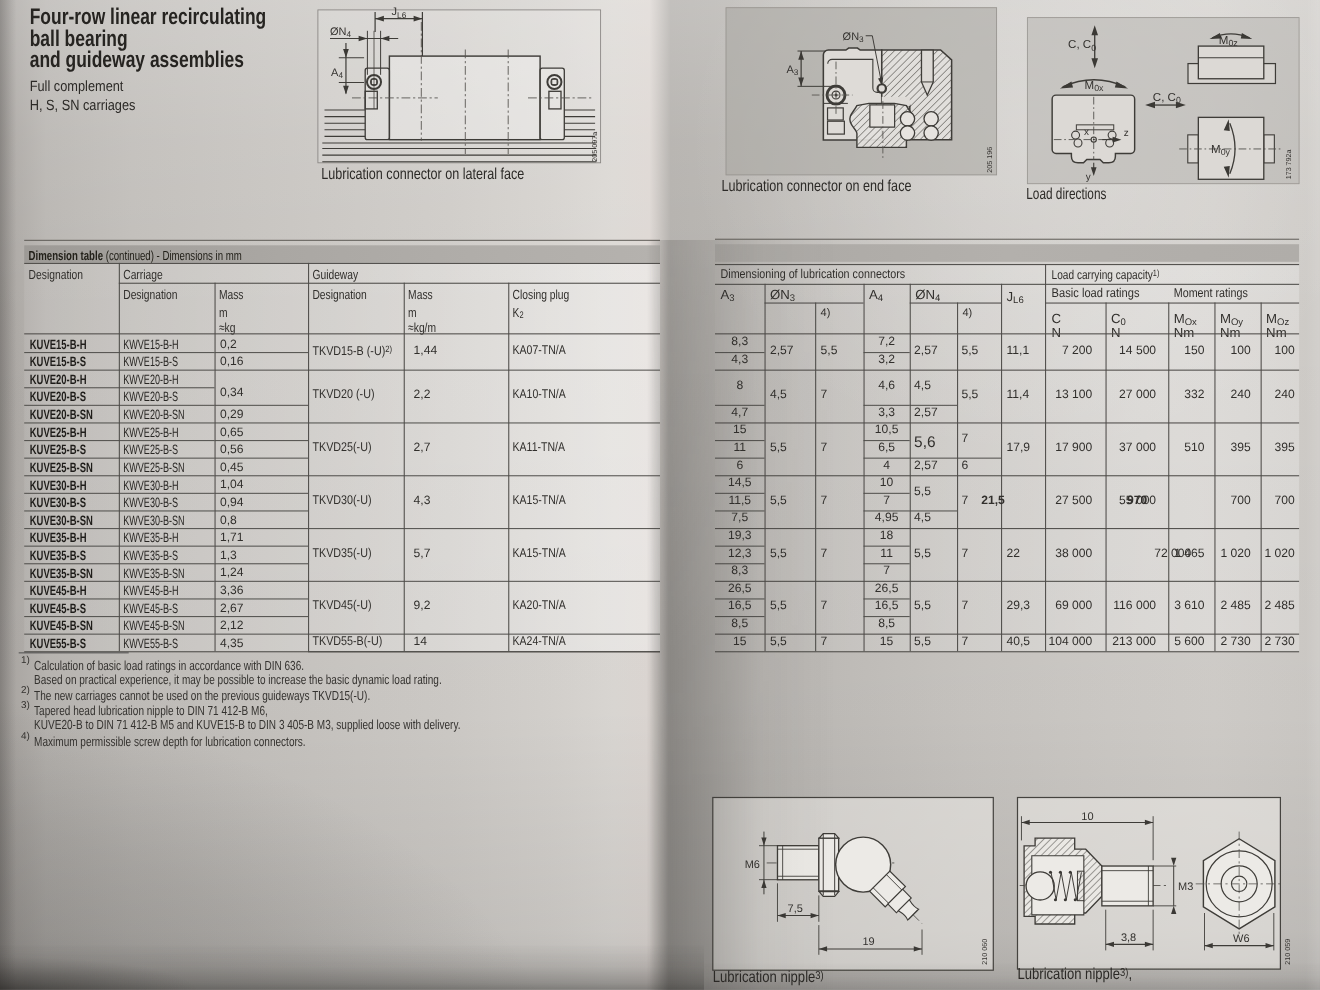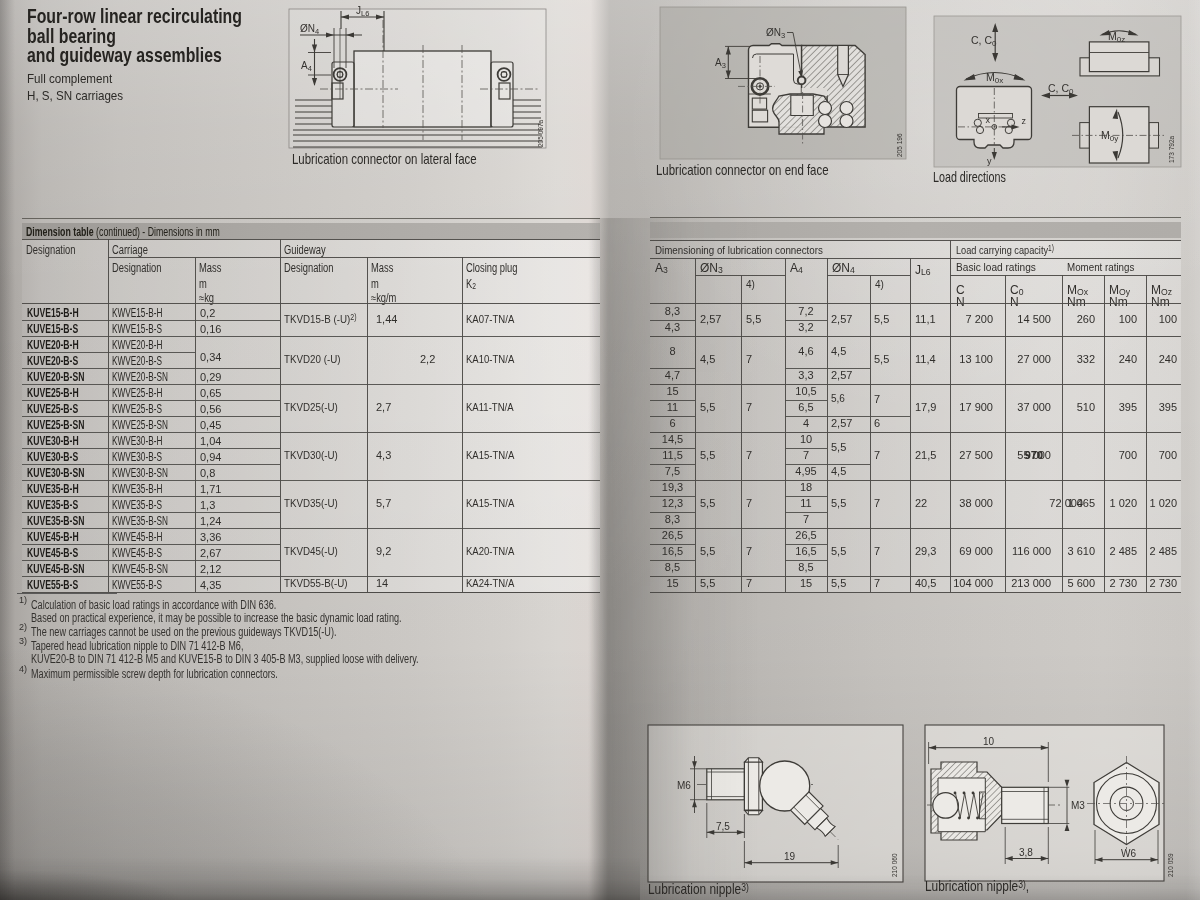--- a/index.html
+++ b/index.html
@@ -330,21 +330,21 @@
 <div style="position:absolute;left:195px;top:576.0px;width:85px;height:1.1px;background:#4d4b48;opacity:0.9"></div>
 <div style="position:absolute;left:27px;top:578.2px;font-size:12.3px;font-weight:700;color:#1e1c19;white-space:nowrap;transform:scale(0.7,1);transform-origin:0 0;">KUVE55-B-S</div>
 <div style="position:absolute;left:112px;top:578.2px;font-size:12.3px;font-weight:400;color:#282623;white-space:nowrap;transform:scale(0.67,1);transform-origin:0 0;">KWVE55-B-S</div>
 <div style="position:absolute;left:200px;top:578.7px;font-size:11px;font-weight:400;color:#312f2c;white-space:nowrap;">4,35</div>
 
 <div style="position:absolute;left:284px;top:313.0px;font-size:11.5px;font-weight:400;color:#312f2c;white-space:nowrap;transform:scale(0.85,1);transform-origin:0 0;">TKVD15-B (-U)<span class="sup">2)</span></div>
 <div style="position:absolute;left:376px;top:313.0px;font-size:11px;font-weight:400;color:#312f2c;white-space:nowrap;">1,44</div>
 <div style="position:absolute;left:466px;top:313.0px;font-size:11.5px;font-weight:400;color:#312f2c;white-space:nowrap;transform:scale(0.83,1);transform-origin:0 0;">KA07-TN/A</div>
 <div style="position:absolute;left:280px;top:336.0px;width:320px;height:1.1px;background:#4d4b48;opacity:0.9"></div>
 <div style="position:absolute;left:284px;top:353.0px;font-size:11.5px;font-weight:400;color:#312f2c;white-space:nowrap;transform:scale(0.85,1);transform-origin:0 0;">TKVD20 (-U)</div>
-<div style="position:absolute;left:376px;top:353.0px;font-size:11px;font-weight:400;color:#312f2c;white-space:nowrap;margin-left:44px;">2,2</div>
+<div style="position:absolute;left:376px;top:353.0px;font-size:11px;font-weight:400;color:#312f2c;white-space:nowrap;">2,2</div>
 <div style="position:absolute;left:466px;top:353.0px;font-size:11.5px;font-weight:400;color:#312f2c;white-space:nowrap;transform:scale(0.83,1);transform-origin:0 0;">KA10-TN/A</div>
 <div style="position:absolute;left:280px;top:384.0px;width:320px;height:1.1px;background:#4d4b48;opacity:0.9"></div>
 <div style="position:absolute;left:284px;top:401.0px;font-size:11.5px;font-weight:400;color:#312f2c;white-space:nowrap;transform:scale(0.85,1);transform-origin:0 0;">TKVD25(-U)</div>
 <div style="position:absolute;left:376px;top:401.0px;font-size:11px;font-weight:400;color:#312f2c;white-space:nowrap;">2,7</div>
 <div style="position:absolute;left:466px;top:401.0px;font-size:11.5px;font-weight:400;color:#312f2c;white-space:nowrap;transform:scale(0.83,1);transform-origin:0 0;">KA11-TN/A</div>
 <div style="position:absolute;left:280px;top:432.0px;width:320px;height:1.1px;background:#4d4b48;opacity:0.9"></div>
 <div style="position:absolute;left:284px;top:449.0px;font-size:11.5px;font-weight:400;color:#312f2c;white-space:nowrap;transform:scale(0.85,1);transform-origin:0 0;">TKVD30(-U)</div>
 <div style="position:absolute;left:376px;top:449.0px;font-size:11px;font-weight:400;color:#312f2c;white-space:nowrap;">4,3</div>
 <div style="position:absolute;left:466px;top:449.0px;font-size:11.5px;font-weight:400;color:#312f2c;white-space:nowrap;transform:scale(0.83,1);transform-origin:0 0;">KA15-TN/A</div>
 <div style="position:absolute;left:280px;top:480.0px;width:320px;height:1.1px;background:#4d4b48;opacity:0.9"></div>
@@ -416,21 +416,21 @@
 <div style="position:absolute;left:785px;top:304.5px;width:42px;text-align:center;font-size:11px;font-weight:400;color:#312f2c;white-space:nowrap;">7,2</div>
 <div style="position:absolute;left:785px;top:320.0px;width:42px;height:1.1px;background:#4d4b48;opacity:0.9"></div>
 <div style="position:absolute;left:785px;top:320.5px;width:42px;text-align:center;font-size:11px;font-weight:400;color:#312f2c;white-space:nowrap;">3,2</div>
 <div style="position:absolute;left:831px;top:312.5px;font-size:11px;font-weight:400;color:#312f2c;white-space:nowrap;">2,57</div>
 <div style="position:absolute;left:874px;top:312.5px;font-size:11px;font-weight:400;color:#312f2c;white-space:nowrap;">5,5</div>
 <div style="position:absolute;left:700px;top:312.5px;font-size:11px;font-weight:400;color:#312f2c;white-space:nowrap;">2,57</div>
 <div style="position:absolute;left:746px;top:312.5px;font-size:11px;font-weight:400;color:#312f2c;white-space:nowrap;">5,5</div>
 <div style="position:absolute;left:915px;top:312.5px;font-size:11px;font-weight:400;color:#312f2c;white-space:nowrap;">11,1</div>
 <div style="position:absolute;left:920px;top:312.5px;width:73px;text-align:right;font-size:11px;font-weight:400;color:#312f2c;white-space:nowrap;">7 200</div>
 <div style="position:absolute;left:975px;top:312.5px;width:76px;text-align:right;font-size:11px;font-weight:400;color:#312f2c;white-space:nowrap;">14 500</div>
-<div style="position:absolute;left:1062px;top:312.5px;width:33px;text-align:right;font-size:11px;font-weight:400;color:#312f2c;white-space:nowrap;">260</div>
+<div style="position:absolute;left:1062px;top:312.5px;width:33px;text-align:right;font-size:11px;font-weight:400;color:#312f2c;white-space:nowrap;">150</div>
 <div style="position:absolute;left:1104px;top:312.5px;width:33px;text-align:right;font-size:11px;font-weight:400;color:#312f2c;white-space:nowrap;">100</div>
 <div style="position:absolute;left:1146px;top:312.5px;width:31px;text-align:right;font-size:11px;font-weight:400;color:#312f2c;white-space:nowrap;">100</div>
 <div style="position:absolute;left:650px;top:336.0px;width:531px;height:1px;background:#4d4b48;opacity:0.95"></div>
 <div style="position:absolute;left:650px;top:344.5px;width:45px;text-align:center;font-size:11px;font-weight:400;color:#312f2c;white-space:nowrap;">8</div>
 <div style="position:absolute;left:650px;top:368.0px;width:45px;height:1.1px;background:#4d4b48;opacity:0.9"></div>
 <div style="position:absolute;left:650px;top:368.5px;width:45px;text-align:center;font-size:11px;font-weight:400;color:#312f2c;white-space:nowrap;">4,7</div>
 <div style="position:absolute;left:785px;top:344.5px;width:42px;text-align:center;font-size:11px;font-weight:400;color:#312f2c;white-space:nowrap;">4,6</div>
 <div style="position:absolute;left:785px;top:368.0px;width:42px;height:1.1px;background:#4d4b48;opacity:0.9"></div>
 <div style="position:absolute;left:785px;top:368.5px;width:42px;text-align:center;font-size:11px;font-weight:400;color:#312f2c;white-space:nowrap;">3,3</div>
 <div style="position:absolute;left:831px;top:344.5px;font-size:11px;font-weight:400;color:#312f2c;white-space:nowrap;">4,5</div>
@@ -449,21 +449,21 @@
 <div style="position:absolute;left:650px;top:384.5px;width:45px;text-align:center;font-size:11px;font-weight:400;color:#312f2c;white-space:nowrap;">15</div>
 <div style="position:absolute;left:650px;top:400.0px;width:45px;height:1.1px;background:#4d4b48;opacity:0.9"></div>
 <div style="position:absolute;left:650px;top:400.5px;width:45px;text-align:center;font-size:11px;font-weight:400;color:#312f2c;white-space:nowrap;">11</div>
 <div style="position:absolute;left:650px;top:416.0px;width:45px;height:1.1px;background:#4d4b48;opacity:0.9"></div>
 <div style="position:absolute;left:650px;top:416.5px;width:45px;text-align:center;font-size:11px;font-weight:400;color:#312f2c;white-space:nowrap;">6</div>
 <div style="position:absolute;left:785px;top:384.5px;width:42px;text-align:center;font-size:11px;font-weight:400;color:#312f2c;white-space:nowrap;">10,5</div>
 <div style="position:absolute;left:785px;top:400.0px;width:42px;height:1.1px;background:#4d4b48;opacity:0.9"></div>
 <div style="position:absolute;left:785px;top:400.5px;width:42px;text-align:center;font-size:11px;font-weight:400;color:#312f2c;white-space:nowrap;">6,5</div>
 <div style="position:absolute;left:785px;top:416.0px;width:42px;height:1.1px;background:#4d4b48;opacity:0.9"></div>
 <div style="position:absolute;left:785px;top:416.5px;width:42px;text-align:center;font-size:11px;font-weight:400;color:#312f2c;white-space:nowrap;">4</div>
-<div style="position:absolute;left:831px;top:392.5px;font-size:10px;font-weight:400;color:#312f2c;white-space:nowrap;">5,6</div>
+<div style="position:absolute;left:831px;top:392.5px;font-size:14px;font-weight:400;color:#312f2c;white-space:nowrap;">5,6</div>
 <div style="position:absolute;left:827px;top:416.0px;width:43px;height:1.1px;background:#4d4b48;opacity:0.9"></div>
 <div style="position:absolute;left:831px;top:416.5px;font-size:11px;font-weight:400;color:#312f2c;white-space:nowrap;">2,57</div>
 <div style="position:absolute;left:874px;top:392.5px;font-size:11px;font-weight:400;color:#312f2c;white-space:nowrap;">7</div>
 <div style="position:absolute;left:870px;top:416.0px;width:40px;height:1.1px;background:#4d4b48;opacity:0.9"></div>
 <div style="position:absolute;left:874px;top:416.5px;font-size:11px;font-weight:400;color:#312f2c;white-space:nowrap;">6</div>
 <div style="position:absolute;left:700px;top:400.5px;font-size:11px;font-weight:400;color:#312f2c;white-space:nowrap;">5,5</div>
 <div style="position:absolute;left:746px;top:400.5px;font-size:11px;font-weight:400;color:#312f2c;white-space:nowrap;">7</div>
 <div style="position:absolute;left:915px;top:400.5px;font-size:11px;font-weight:400;color:#312f2c;white-space:nowrap;">17,9</div>
 <div style="position:absolute;left:920px;top:400.5px;width:73px;text-align:right;font-size:11px;font-weight:400;color:#312f2c;white-space:nowrap;">17 900</div>
 <div style="position:absolute;left:975px;top:400.5px;width:76px;text-align:right;font-size:11px;font-weight:400;color:#312f2c;white-space:nowrap;">37 000</div>
@@ -480,21 +480,21 @@
 <div style="position:absolute;left:785px;top:448.0px;width:42px;height:1.1px;background:#4d4b48;opacity:0.9"></div>
 <div style="position:absolute;left:785px;top:448.5px;width:42px;text-align:center;font-size:11px;font-weight:400;color:#312f2c;white-space:nowrap;">7</div>
 <div style="position:absolute;left:785px;top:464.0px;width:42px;height:1.1px;background:#4d4b48;opacity:0.9"></div>
 <div style="position:absolute;left:785px;top:464.5px;width:42px;text-align:center;font-size:11px;font-weight:400;color:#312f2c;white-space:nowrap;">4,95</div>
 <div style="position:absolute;left:831px;top:440.5px;font-size:11px;font-weight:400;color:#312f2c;white-space:nowrap;">5,5</div>
 <div style="position:absolute;left:827px;top:464.0px;width:43px;height:1.1px;background:#4d4b48;opacity:0.9"></div>
 <div style="position:absolute;left:831px;top:464.5px;font-size:11px;font-weight:400;color:#312f2c;white-space:nowrap;">4,5</div>
 <div style="position:absolute;left:874px;top:448.5px;font-size:11px;font-weight:400;color:#312f2c;white-space:nowrap;">7</div>
 <div style="position:absolute;left:700px;top:448.5px;font-size:11px;font-weight:400;color:#312f2c;white-space:nowrap;">5,5</div>
 <div style="position:absolute;left:746px;top:448.5px;font-size:11px;font-weight:400;color:#312f2c;white-space:nowrap;">7</div>
-<div style="position:absolute;left:915px;top:448.5px;font-size:11px;font-weight:400;color:#312f2c;white-space:nowrap;">21,5</div>
+<div style="position:absolute;left:892px;top:448.5px;font-size:11px;font-weight:700;color:#312f2c;white-space:nowrap;">21,5</div>
 <div style="position:absolute;left:920px;top:448.5px;width:73px;text-align:right;font-size:11px;font-weight:400;color:#312f2c;white-space:nowrap;">27 500</div>
 <div style="position:absolute;left:975px;top:448.5px;width:76px;text-align:right;font-size:11px;font-weight:400;color:#312f2c;white-space:nowrap;">55 000</div>
 <div style="position:absolute;left:1010px;top:448.5px;width:33px;text-align:right;font-size:11px;font-weight:700;color:#312f2c;white-space:nowrap;">970</div>
 <div style="position:absolute;left:1104px;top:448.5px;width:33px;text-align:right;font-size:11px;font-weight:400;color:#312f2c;white-space:nowrap;">700</div>
 <div style="position:absolute;left:1146px;top:448.5px;width:31px;text-align:right;font-size:11px;font-weight:400;color:#312f2c;white-space:nowrap;">700</div>
 <div style="position:absolute;left:650px;top:480.0px;width:531px;height:1px;background:#4d4b48;opacity:0.95"></div>
 <div style="position:absolute;left:650px;top:480.5px;width:45px;text-align:center;font-size:11px;font-weight:400;color:#312f2c;white-space:nowrap;">19,3</div>
 <div style="position:absolute;left:650px;top:496.0px;width:45px;height:1.1px;background:#4d4b48;opacity:0.9"></div>
 <div style="position:absolute;left:650px;top:496.5px;width:45px;text-align:center;font-size:11px;font-weight:400;color:#312f2c;white-space:nowrap;">12,3</div>
 <div style="position:absolute;left:650px;top:512.0px;width:45px;height:1.1px;background:#4d4b48;opacity:0.9"></div>

